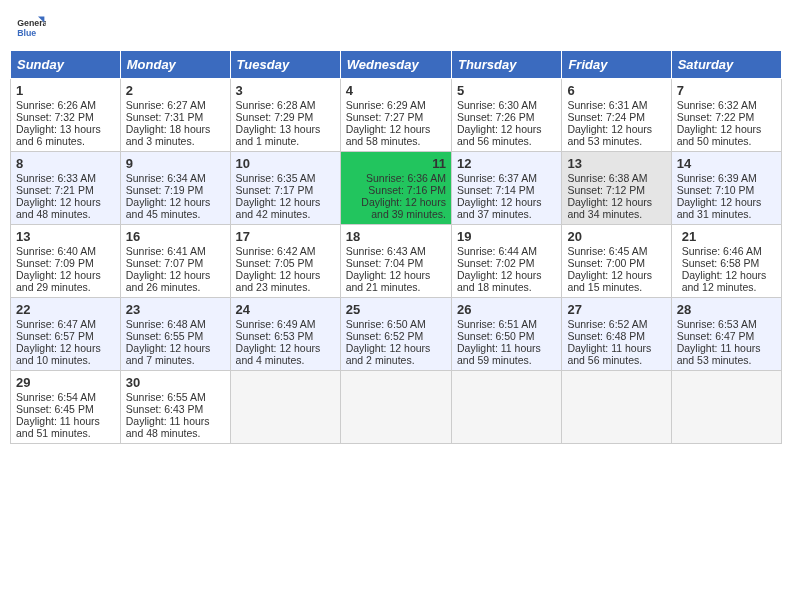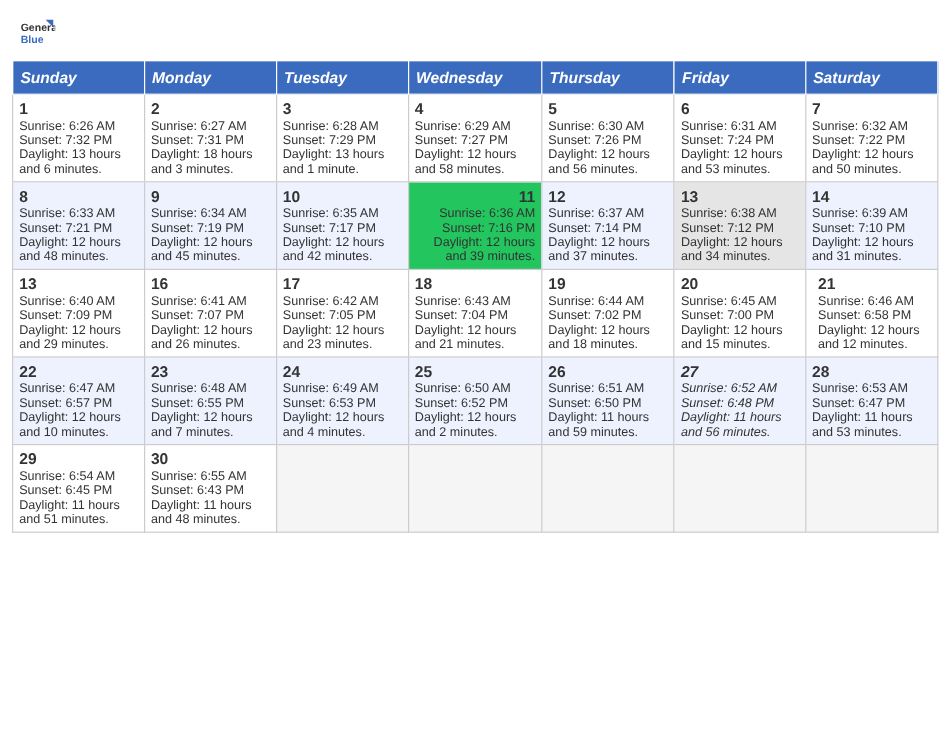--- a/index.html
+++ b/index.html
@@ -273,21 +273,21 @@
           <span>Sunrise: 6:50 AM</span><br>
           <span>Sunset: 6:52 PM</span><br>
           <span>Daylight: 12 hours and 2 minutes.</span>
         </td>
         <td style="background: rgb(238, 242, 255);">
           <span class="day-num">26</span>
           <span>Sunrise: 6:51 AM</span><br>
           <span>Sunset: 6:50 PM</span><br>
           <span>Daylight: 11 hours and 59 minutes.</span>
         </td>
-        <td style="background: rgb(238, 242, 255); font-style: italic;">
+        <td style="background: rgb(238, 242, 255);">
           <span class="day-num">27</span>
           <span>Sunrise: 6:52 AM</span><br>
           <span>Sunset: 6:48 PM</span><br>
           <span>Daylight: 11 hours and 56 minutes.</span>
         </td>
         <td style="background: rgb(238, 242, 255);">
           <span class="day-num">28</span>
           <span>Sunrise: 6:53 AM</span><br>
           <span>Sunset: 6:47 PM</span><br>
           <span>Daylight: 11 hours and 53 minutes.</span>

